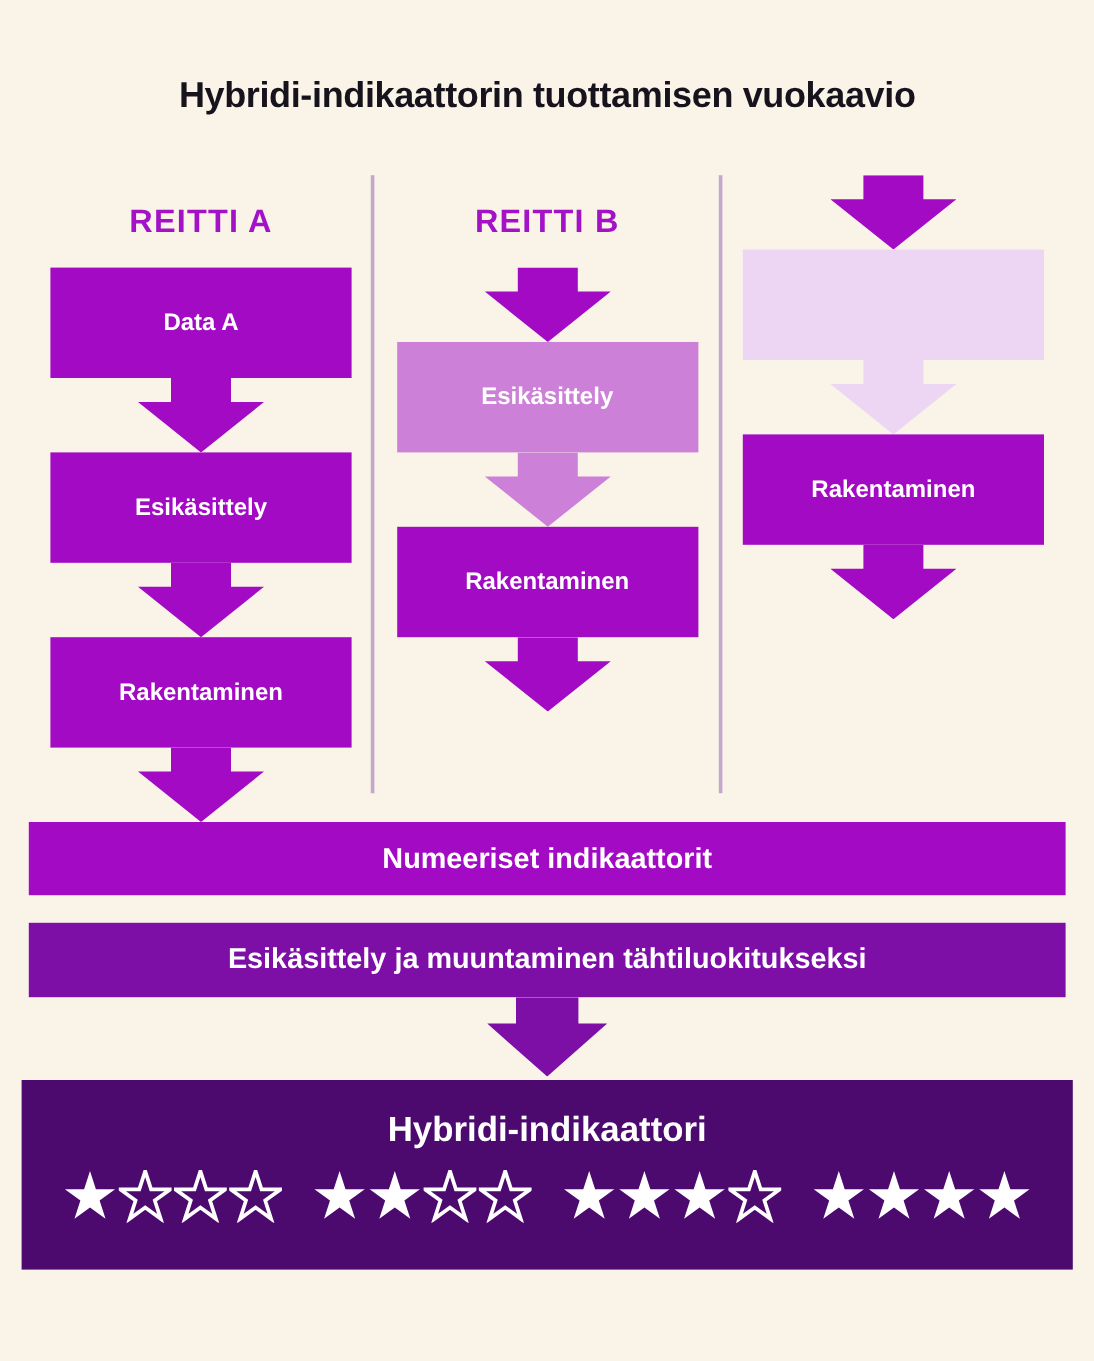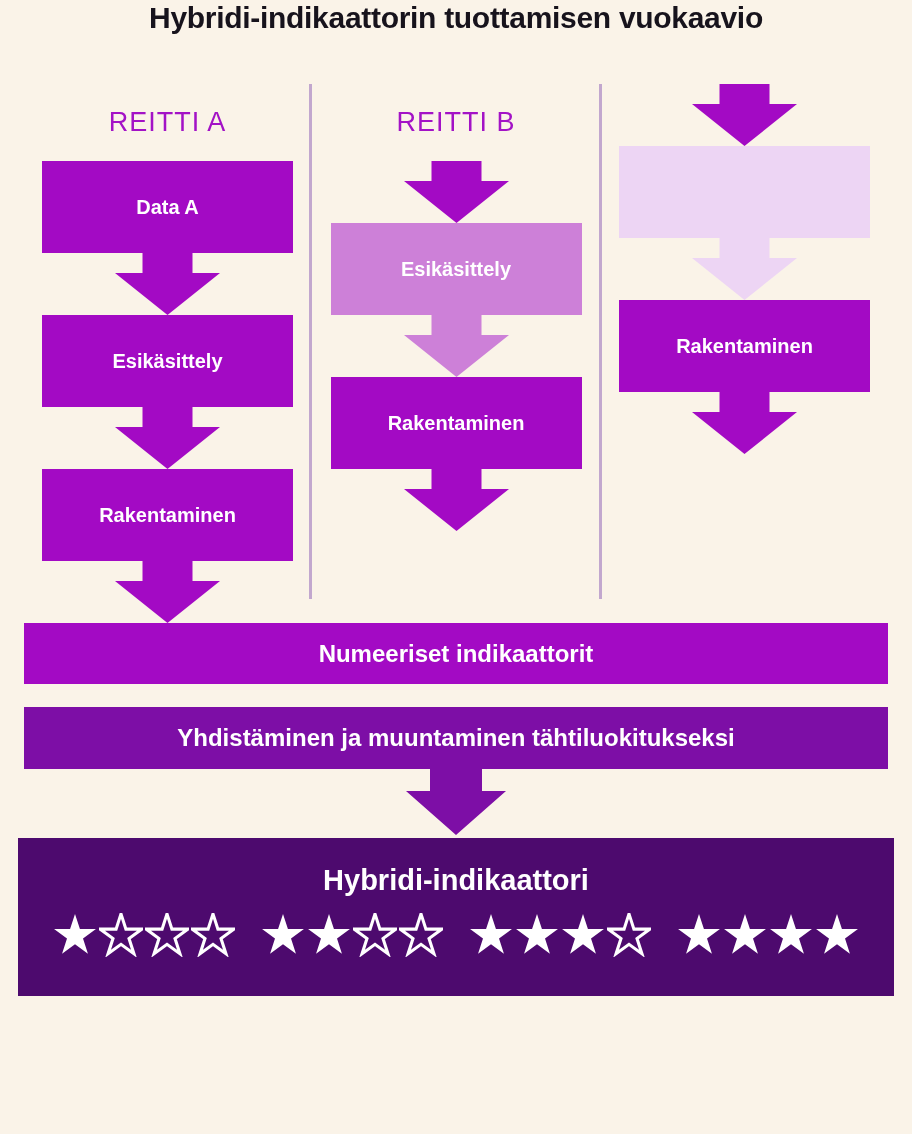--- a/index.html
+++ b/index.html
@@ -5,20 +5,21 @@
   html,body { margin:0; padding:0; }
   body {
     width:912px; height:1134px;
     font-family:"Liberation Sans", sans-serif;
     background:var(--bg, #FAF3E8);
   }
   .page {
     position:relative;
     width:912px; height:1134px;
     box-sizing:border-box;
+    padding-top:62px;
     background:var(--bg, #FAF3E8);
     overflow:hidden;
   }
   .title {
     margin:0;
     text-align:center;
     font-size:30px;
     line-height:36px;
     font-weight:bold;
     letter-spacing:-0.3px;
@@ -46,21 +47,21 @@
     display:flex;
     flex-direction:column;
     align-items:center;
   }
   .route-heading {
     height:77px;
     display:flex;
     align-items:center;
     justify-content:center;
     font-size:27px;
-    font-weight:normal;
+    font-weight:bold;
     letter-spacing:1px;
     color:var(--heading, #A312C6);
   }
   .step-box {
     width:100%;
     height:92px;
     display:flex;
     align-items:center;
     justify-content:center;
     font-size:20px;
@@ -184,21 +185,21 @@
           </svg>
         </div>
       </div>
     </div>
 
   <div class="band band-numeric">
     <span>Numeeriset indikaattorit</span>
   </div>
 
   <div class="band band-combine">
-    <span>Yhdistäminen ja muuntaminen tähtiluokitukseksi</span>
+    <span>Esikäsittely ja muuntaminen tähtiluokitukseksi</span>
   </div>
 
   <div class="merge-arrow">
       <svg width="100" height="66" viewBox="0 0 100 66" aria-hidden="true">
         <polygon fill="#7D0EA6" points="24,0 76,0 76,22 100,22 50,66 0,22 24,22"></polygon>
       </svg>
     </div>
 
   <div class="final">
     <div class="final-title">Hybridi-indikaattori</div>

